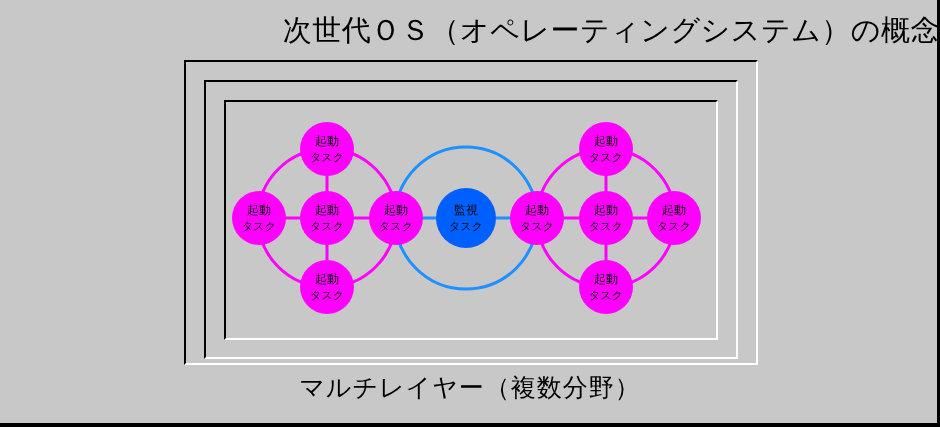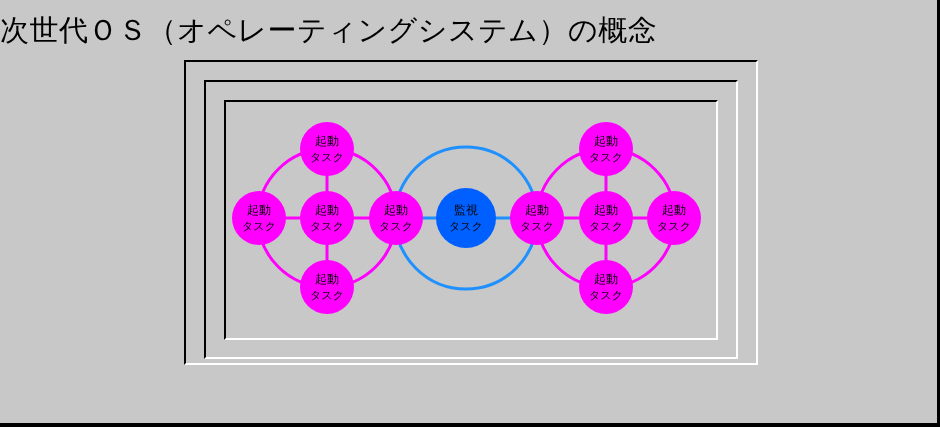--- a/index.html
+++ b/index.html
@@ -20,21 +20,21 @@
     border-right: 3px solid #000000;
     border-bottom: 4px solid #000000;
   }
 
   
   #title {
     position: absolute;
     left: 0;
     top: 10px;
     width: 940px;
-    text-align: left;
+    text-align: right;
     font-size: 29px;
     line-height: 40px;
     letter-spacing: 0.5px;
     color: #000000;
     white-space: nowrap;
     font-family: "DejaVu Sans", sans-serif;
   }
 
   
   #caption {
@@ -165,14 +165,15 @@
           <text x="674" y="227" class="node-label node-label-bot">タスク</text>
         </g>
         <g class="hit">
           <circle cx="466" cy="218" r="30" fill="#0060ff"></circle>
           <text x="466" y="210" class="node-label node-label-top">監視</text>
           <text x="466" y="227" class="node-label node-label-bot">タスク</text>
         </g>
       </g>
   </svg>
 
+  <div id="caption">マルチレイヤー（複数分野）</div>
 
 </div>
 
 </body></html>

